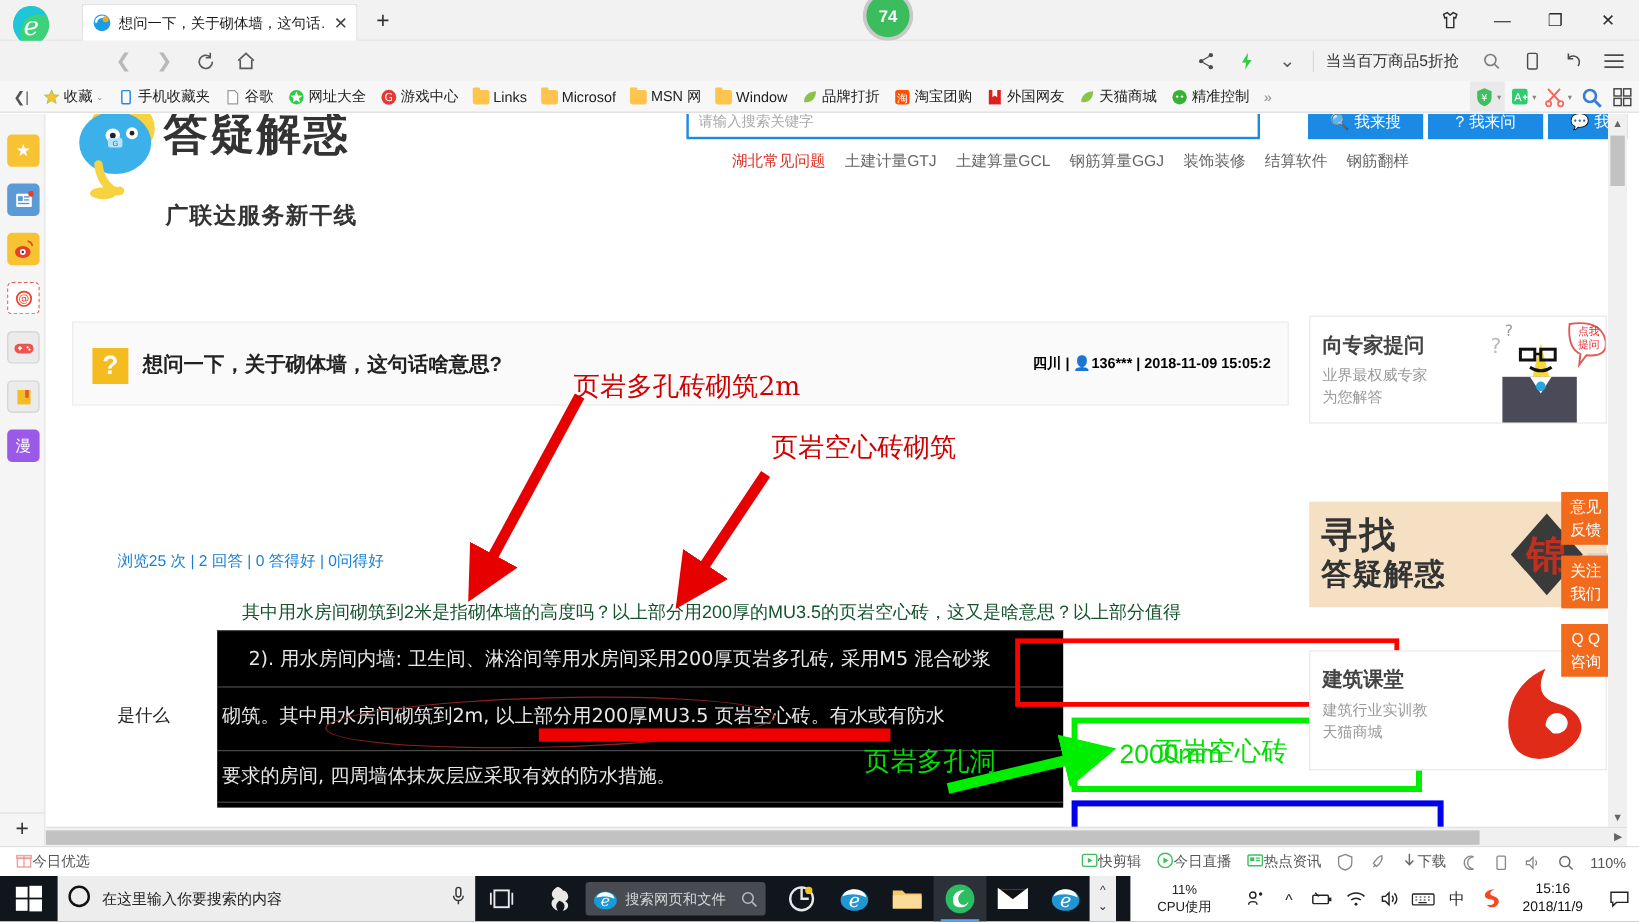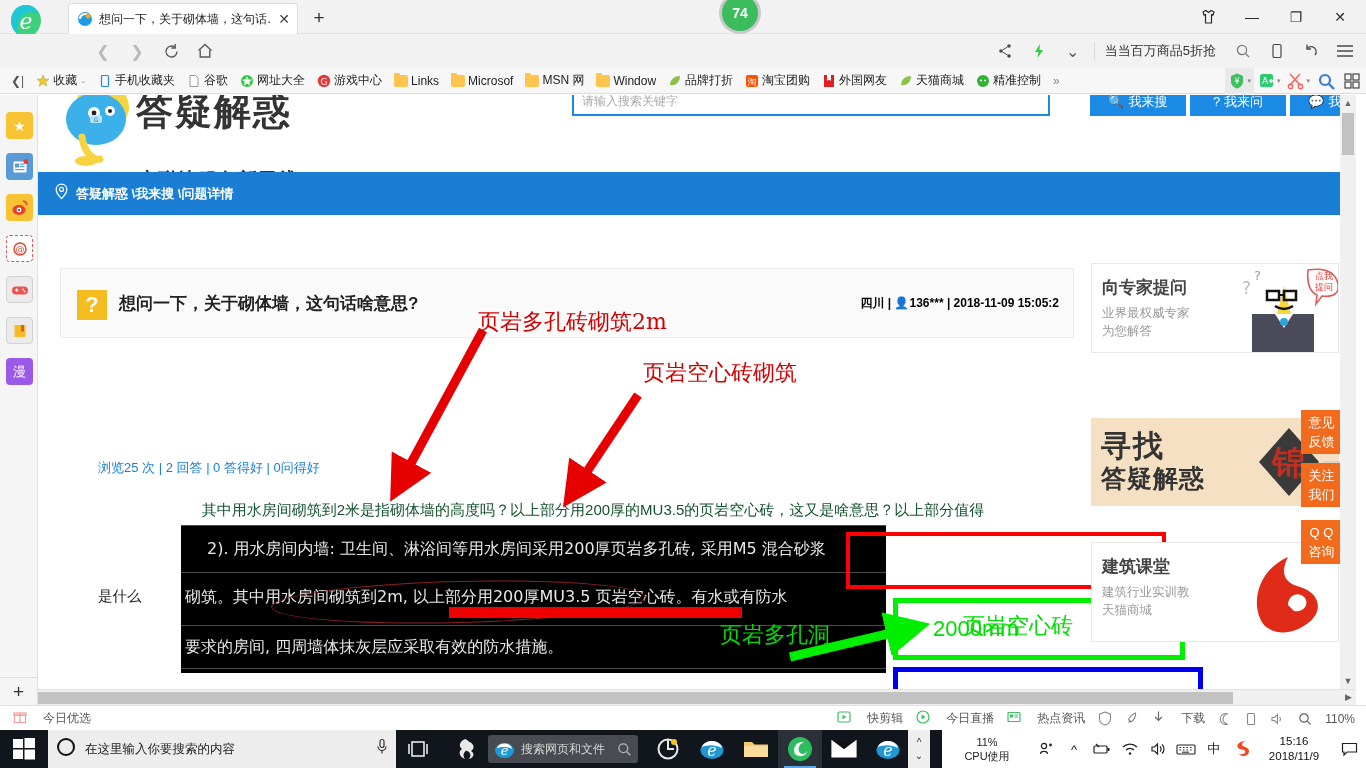--- a/index.html
+++ b/index.html
@@ -317,21 +317,21 @@
     background: #c2c2c2;
   }
 
   
   .statusbar {
     position: absolute; left: 0; top: 705px; width: 1366px; height: 25px;
     background: #fff; border-top: 1px solid #e0e0e0;
     display: flex; align-items: center; padding: 0 8px; gap: 3px;
   }
   .sb-item {
-    display: flex; align-items: center; gap: 16px; font-size: 12px;
+    display: flex; align-items: center; gap: 0; font-size: 12px;
     color: #555; padding: 0 5px;
   }
   .sb-right {
     position: absolute; right: 6px; top: 0; height: 25px;
     display: flex; align-items: center; gap: 3px;
   }
 
   
   .taskbar {
     position: absolute; left: 0; top: 730px; width: 1366px; height: 38px;
@@ -727,31 +727,31 @@
         </div>
         <div class="sbtn sb2">
           <span>?</span>
           <span>我来问</span>
         </div>
         <div class="sbtn sb3">
           <span>💬</span>
           <span>我来答</span>
         </div>
 
-      </div>
-
-      <div class="crumbbar">
-        <span>
-          <svg width="15" height="17" viewBox="0 0 15 17">
-            <path d="M7.5 1.2 C4.5 1.2 2.2 3.5 2.2 6.5 C2.2 10.5 7.5 15.5 7.5 15.5 C7.5 15.5 12.8 10.5 12.8 6.5 C12.8 3.5 10.5 1.2 7.5 1.2 Z" fill="none" stroke="#fff" stroke-width="1.3"></path>
-            <circle cx="7.5" cy="6.4" r="2" fill="none" stroke="#fff" stroke-width="1.2"></circle>
-          </svg>
-        </span>
-        <span class="crumb-txt">答疑解惑 \我来搜 \问题详情</span>
-      </div>
+        <div class="navtags">
+          <span class="hot">湖北常见问题</span>
+          <span>土建计量GTJ</span>
+          <span>土建算量GCL</span>
+          <span>钢筋算量GGJ</span>
+          <span>装饰装修</span>
+          <span>结算软件</span>
+          <span>钢筋翻样</span>
+        </div>
+      </div>
+
 
       <div class="qcard">
         <div class="qmark">?</div>
         <div class="qtitle">想问一下，关于砌体墙，这句话啥意思?</div>
         <div class="qmeta"><span>四川</span> | <span>👤</span><span>136***</span> | <span>2018-11-09 15:05:2</span></div>
       </div>
 
       <div class="qstats">浏览25 次 | 2 回答 | 0 答得好 | 0问得好</div>
       <div class="qbody1">其中用水房间砌筑到2米是指砌体墙的高度吗？以上部分用200厚的MU3.5的页岩空心砖，这又是啥意思？以上部分值得</div>
       <div class="qbody2">是什么</div>

